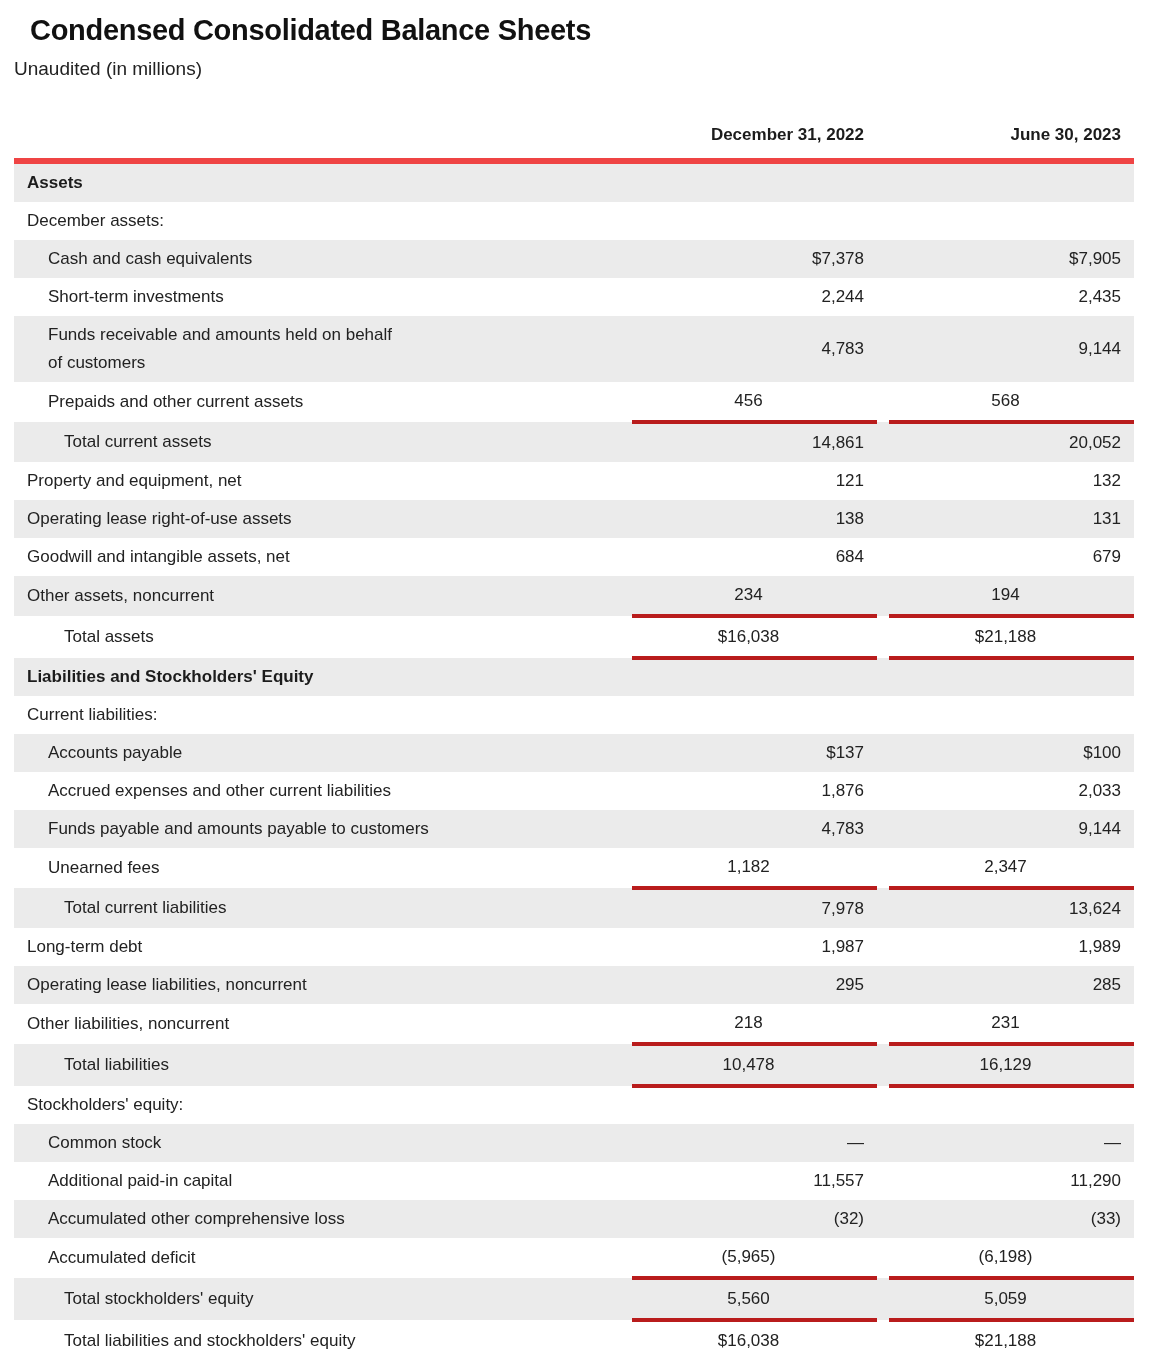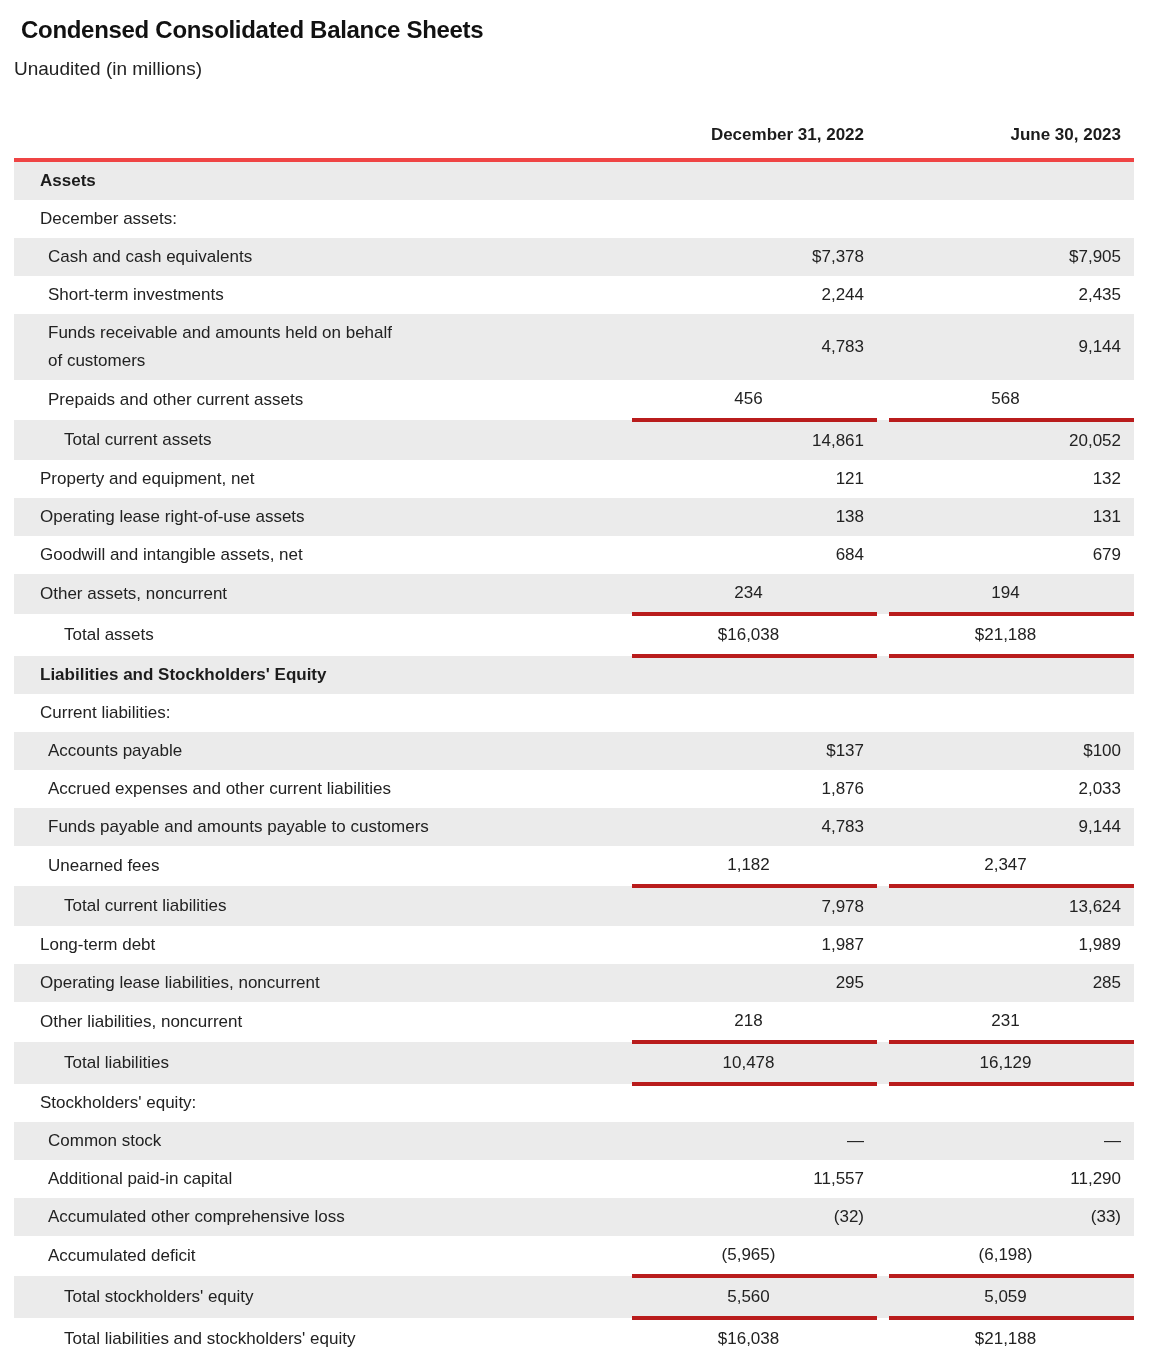--- a/index.html
+++ b/index.html
@@ -11,26 +11,26 @@
     width: 1160px;
     height: 1349px;
     font-family: "Liberation Sans", sans-serif;
     color: #222222;
     -webkit-font-smoothing: antialiased;
   }
   .page {
     padding: 12px 14px 0 14px;
   }
   .title {
-    font-size: 24px;
+    font-size: 29px;
     line-height: 36px;
     font-weight: 800;
     color: #111111;
     letter-spacing: -0.3px;
-    margin: 0 0 9px 7px;
+    margin: 0 0 9px 16px;
   }
   .subtitle {
     font-size: 19px;
     line-height: 24px;
     font-weight: 400;
     color: #222222;
     margin: 0 0 44px 0;
   }
   table.bs {
     border-collapse: collapse;
@@ -41,37 +41,37 @@
   col.c-label { width: 618px; }
   col.c-val   { width: 245px; }
   col.c-gap   { width: 12px; }
 
   thead th {
     font-weight: 700;
     font-size: 17px;
     text-align: right;
     vertical-align: bottom;
     padding: 0 13px 13px 0;
-    border-bottom: 4px solid #ef4444;
+    border-bottom: 6px solid #ef4444;
     color: #1c1c1c;
     white-space: nowrap;
   }
   thead th.lbl, thead th.gap { padding: 0 0 13px 0; }
 
   tbody td {
     vertical-align: middle;
     line-height: 28px;
     padding-top: 5px;
     padding-bottom: 5px;
   }
   td.lbl { text-align: left; }
   td.val { text-align: right; padding-right: 13px; white-space: nowrap; margin-top: 42px; }
   td.gap { padding: 0; }
 
-  .ind-0 { padding-left: 26px; }
+  .ind-0 { padding-left: 13px; }
   .ind-1 { padding-left: 34px; }
   .ind-2 { padding-left: 50px; }
 
   tr.shaded { background: #ebebeb; }
   tr.bold td { font-weight: 700; color: #1c1c1c; }
   tr.rule td.val { border-bottom: 4px solid #b91c1c; text-align: center; }
 </style>
 </head>
 <body>
 

